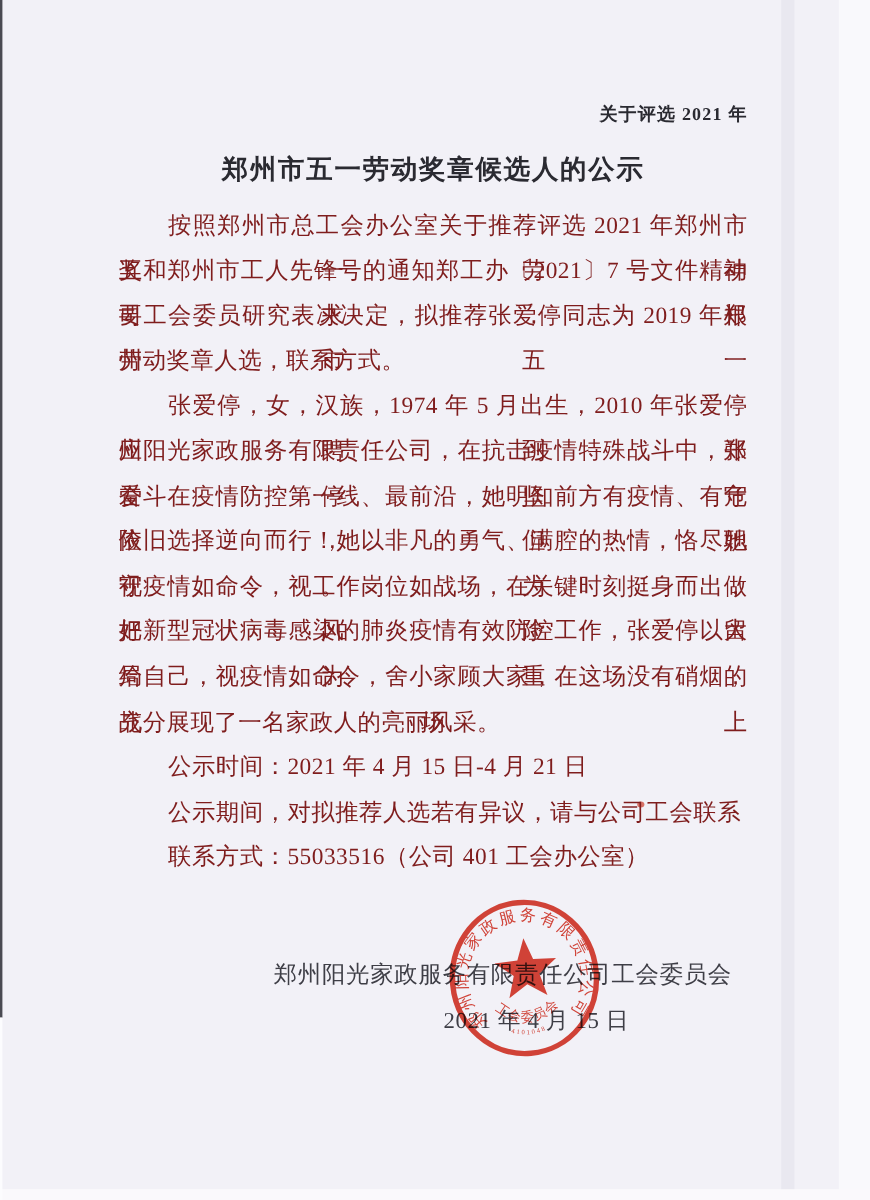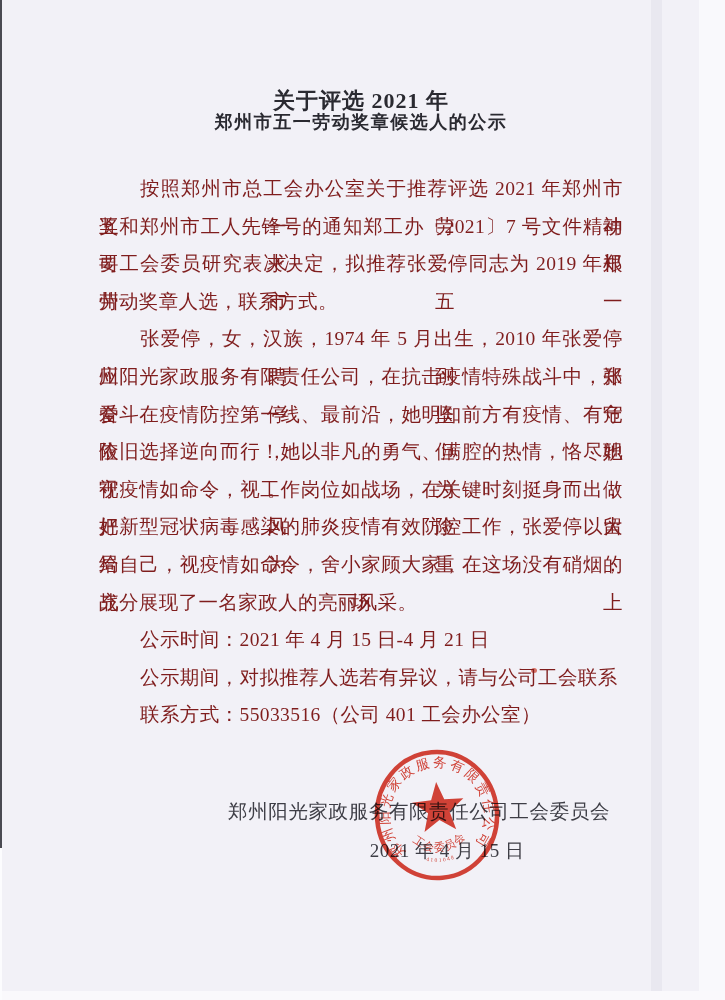--- a/index.html
+++ b/index.html
@@ -19,22 +19,22 @@
   .edge-left-dark   { position:absolute; left:0; top:0; width:2px; height:848px; background:#4a4a52; }
   .edge-left-white  { position:absolute; left:0; top:848px; width:2px; height:152px; background:#fcfcfe; }
   .edge-right-band  { position:absolute; left:651px; top:0; width:11px; height:1000px; background:rgba(186,186,204,0.16); }
   .edge-right-white { position:absolute; left:699px; top:0; width:26px; height:1000px; background:#f9f9fc; }
   .edge-bottom-white{ position:absolute; left:0; top:991px; width:725px; height:9px; background:#faf9fc; }
   .red-speck { position:absolute; left:531px; top:668px; width:6px; height:5px; border-radius:50%;
                background:rgba(214,62,42,0.7); mix-blend-mode:multiply; }
 
   
   .title-block { position:absolute; left:99px; width:524px; text-align:center; color:#2a2a31; font-weight:bold; }
-  .title1 { top:86px;  font-size:22px; letter-spacing:1px; }
-  .title2 { top:110px; font-size:18px; letter-spacing:1.5px; }
+  .title1 { top:86px;  font-size:15px; letter-spacing:1px;text-align:right; }
+  .title2 { top:126px; font-size:22px; letter-spacing:1.5px; }
 
   
   .body-lines { position:absolute; left:99px; top:170px; width:524px; font-size:19.5px; color:#7f1d1d; }
   .bline { height:37.6px; line-height:37.6px; letter-spacing:0.4px; white-space:normal; }
   .bline.just { text-align:justify; text-align-last:justify; }
   .bline.ind  { text-indent:41px; }
 
   
   .sig-org  { position:absolute; top:798px; right:115px; font-size:19.5px; letter-spacing:0.6px; color:#3e3e46; }
   .sig-date { position:absolute; top:838px; left:447px; transform:translateX(-50%);

